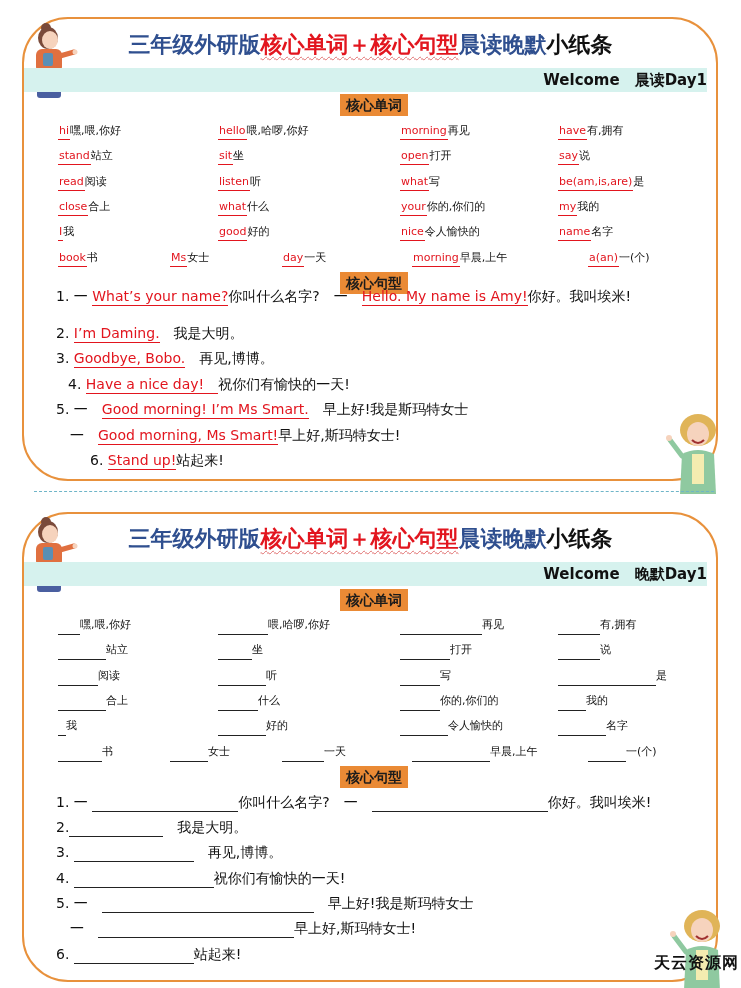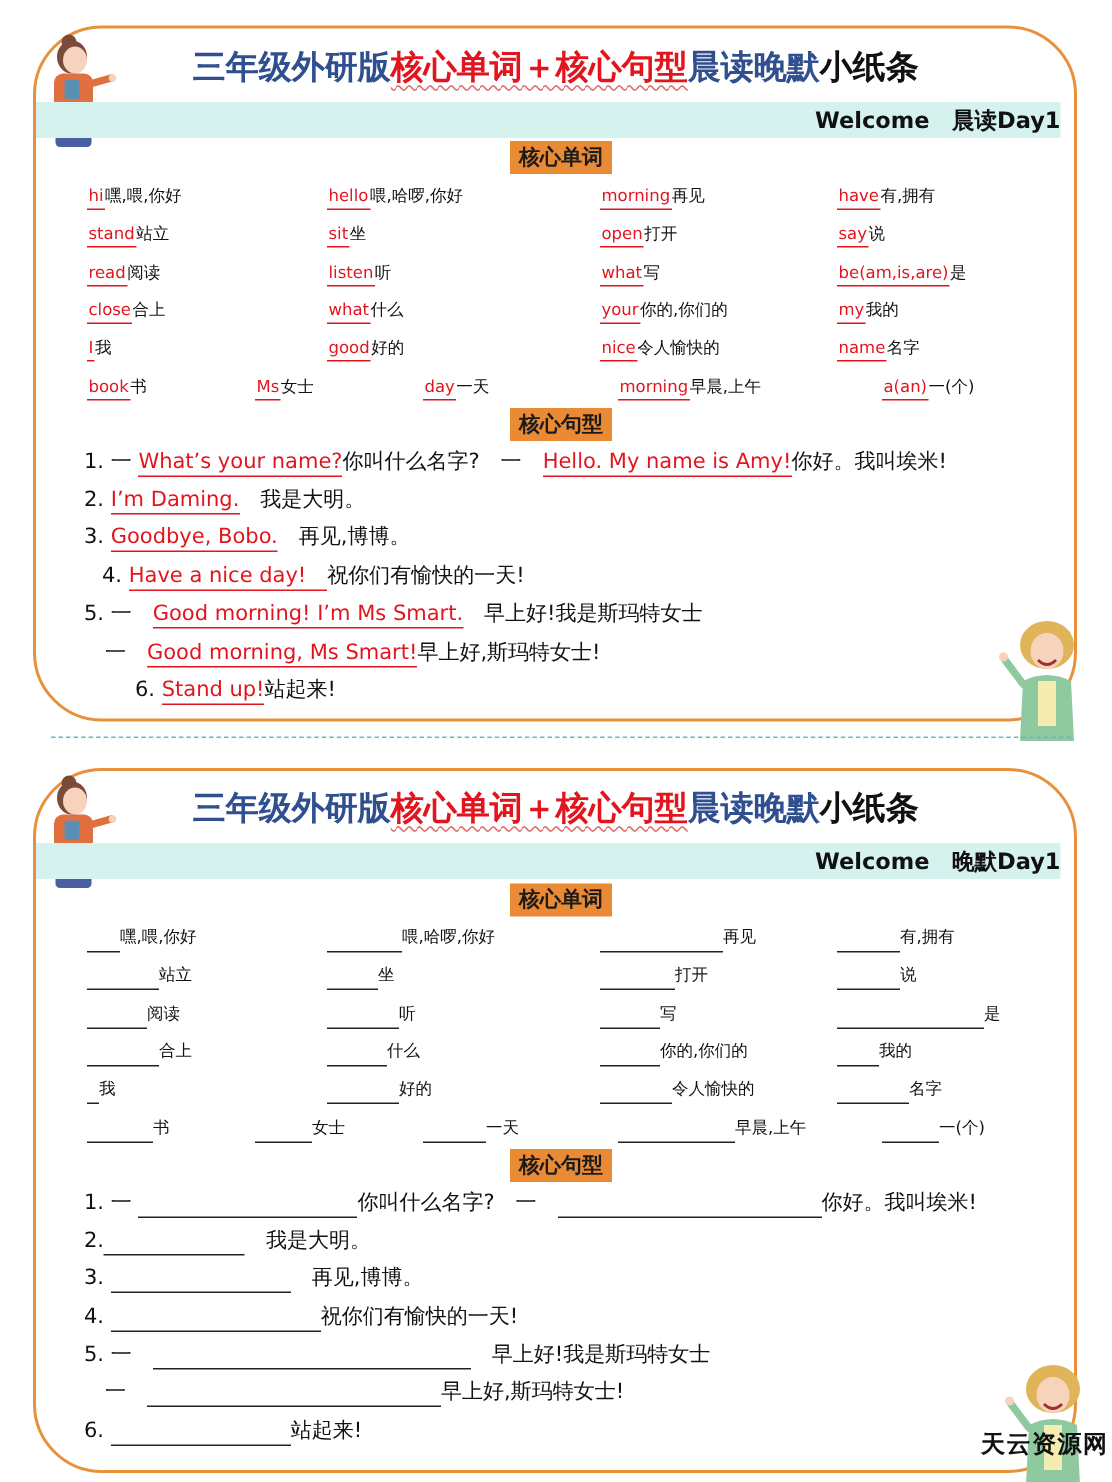--- a/index.html
+++ b/index.html
@@ -171,21 +171,21 @@
     <div class="word" style="left: 58px; top: 248px;"><span class="en">book </span><span class="zh">书</span></div>
     <div class="word" style="left: 170px; top: 248px;"><span class="en"> Ms </span><span class="zh">女士</span></div>
     <div class="word" style="left: 282px; top: 248px;"><span class="en"> day </span><span class="zh">一天</span></div>
     <div class="word" style="left: 412px; top: 248px; text-align: center;"><span class="en"> morning </span><span class="zh">早晨,上午</span></div>
     <div class="word" style="left: 588px; top: 248px;"><span class="en">a(an)</span><span class="zh">一(个)</span></div>
   </div>
 
 <div class="section-tag" style="top:272px;">核心句型</div>
 
 <div id="top-sent">
-    <div class="sent" style="top: 298px; left: 56px;"><span>1. 一 </span><span class="en">What’s your name?</span><span>你叫什么名字?　一　</span><span class="en">Hello. My name is Amy!</span><span>你好。我叫埃米!</span></div>
+    <div class="sent" style="top: 286px; left: 56px;"><span>1. 一 </span><span class="en">What’s your name?</span><span>你叫什么名字?　一　</span><span class="en">Hello. My name is Amy!</span><span>你好。我叫埃米!</span></div>
     <div class="sent" style="top: 323px; left: 56px;"><span>2. </span><span class="en">I’m Daming.</span><span>　我是大明。</span></div>
     <div class="sent" style="top: 348px; left: 56px;"><span>3. </span><span class="en">Goodbye, Bobo.</span><span>　再见,博博。</span></div>
     <div class="sent" style="top: 374px; left: 56px; margin-left: 12px;"><span>4. </span><span class="en">Have a nice day!　</span><span>祝你们有愉快的一天!</span></div>
     <div class="sent" style="top: 399px; left: 56px;"><span>5. 一　</span><span class="en">Good morning! I’m Ms Smart.</span><span>　早上好!我是斯玛特女士</span></div>
     <div class="sent" style="top: 425px; left: 56px;"><span>　一　</span><span class="en">Good morning, Ms Smart!</span><span>早上好,斯玛特女士!</span></div>
     <div class="sent" style="top: 450px; left: 56px; margin-left: 34px;"><span>6.  </span><span class="en">Stand up!</span><span>站起来!</span></div>
   </div>
 
 <svg class="girl" style="left:664px;top:410px;" viewBox="0 0 64 84">
   <ellipse cx="34" cy="20" rx="18" ry="16" fill="#e0b458"></ellipse>

